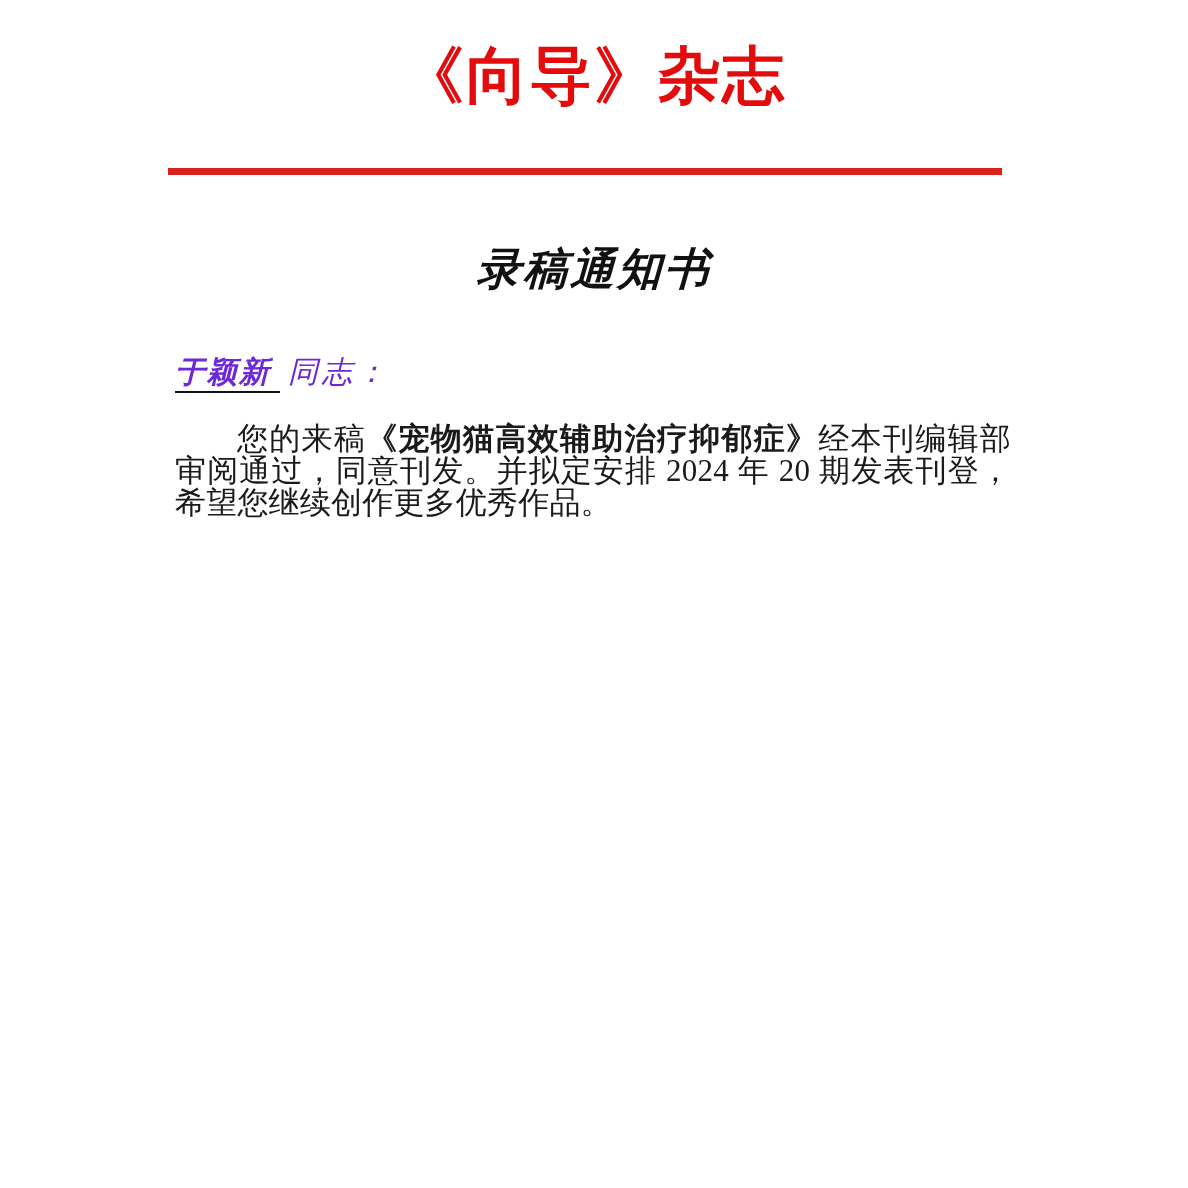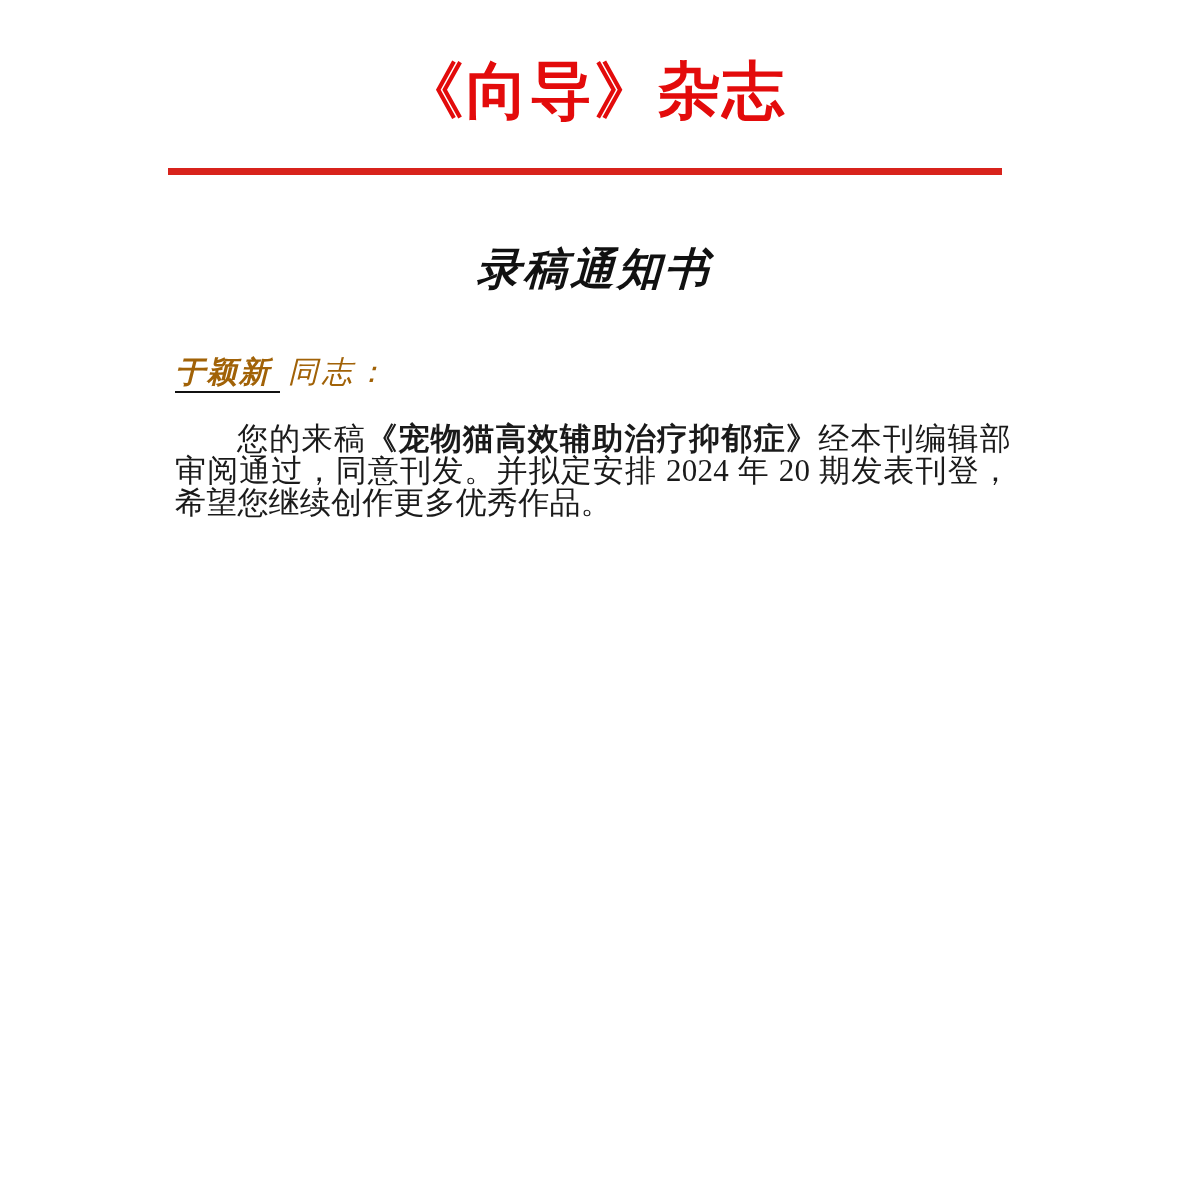--- a/index.html
+++ b/index.html
@@ -19,21 +19,21 @@
     position: relative;
     width: 1188px;
     height: 1188px;
     background: #ffffff;
   }
 
   
   .masthead {
     position: absolute;
     left: 0;
-    top: 55px;
+    top: 40px;
     width: 1188px;
     text-align: center;
   }
   .masthead-title {
     font-family: "DejaVu Sans", "Liberation Sans", sans-serif;
     font-weight: bold;
     font-size: 62px;
     line-height: 1.15;
     color: #e30b0b;
     letter-spacing: 2px;
@@ -68,21 +68,21 @@
   .body-block {
     position: absolute;
     left: 175px;
     top: 352px;
     width: 836px;
   }
 
   .salutation {
     font-family: "Liberation Serif", "DejaVu Serif", serif;
     font-size: 30px;
-    color: #a16207;
+    color: #6d28d9;
     margin-bottom: 30px;
     white-space: nowrap;
     font-style: italic;
     letter-spacing: 1px;
   }
   .salutation .recipient {
     font-weight: bold;
     border-bottom: 2.5px solid #111111;
     padding: 0 9px 3px 0;
     letter-spacing: 2px;

